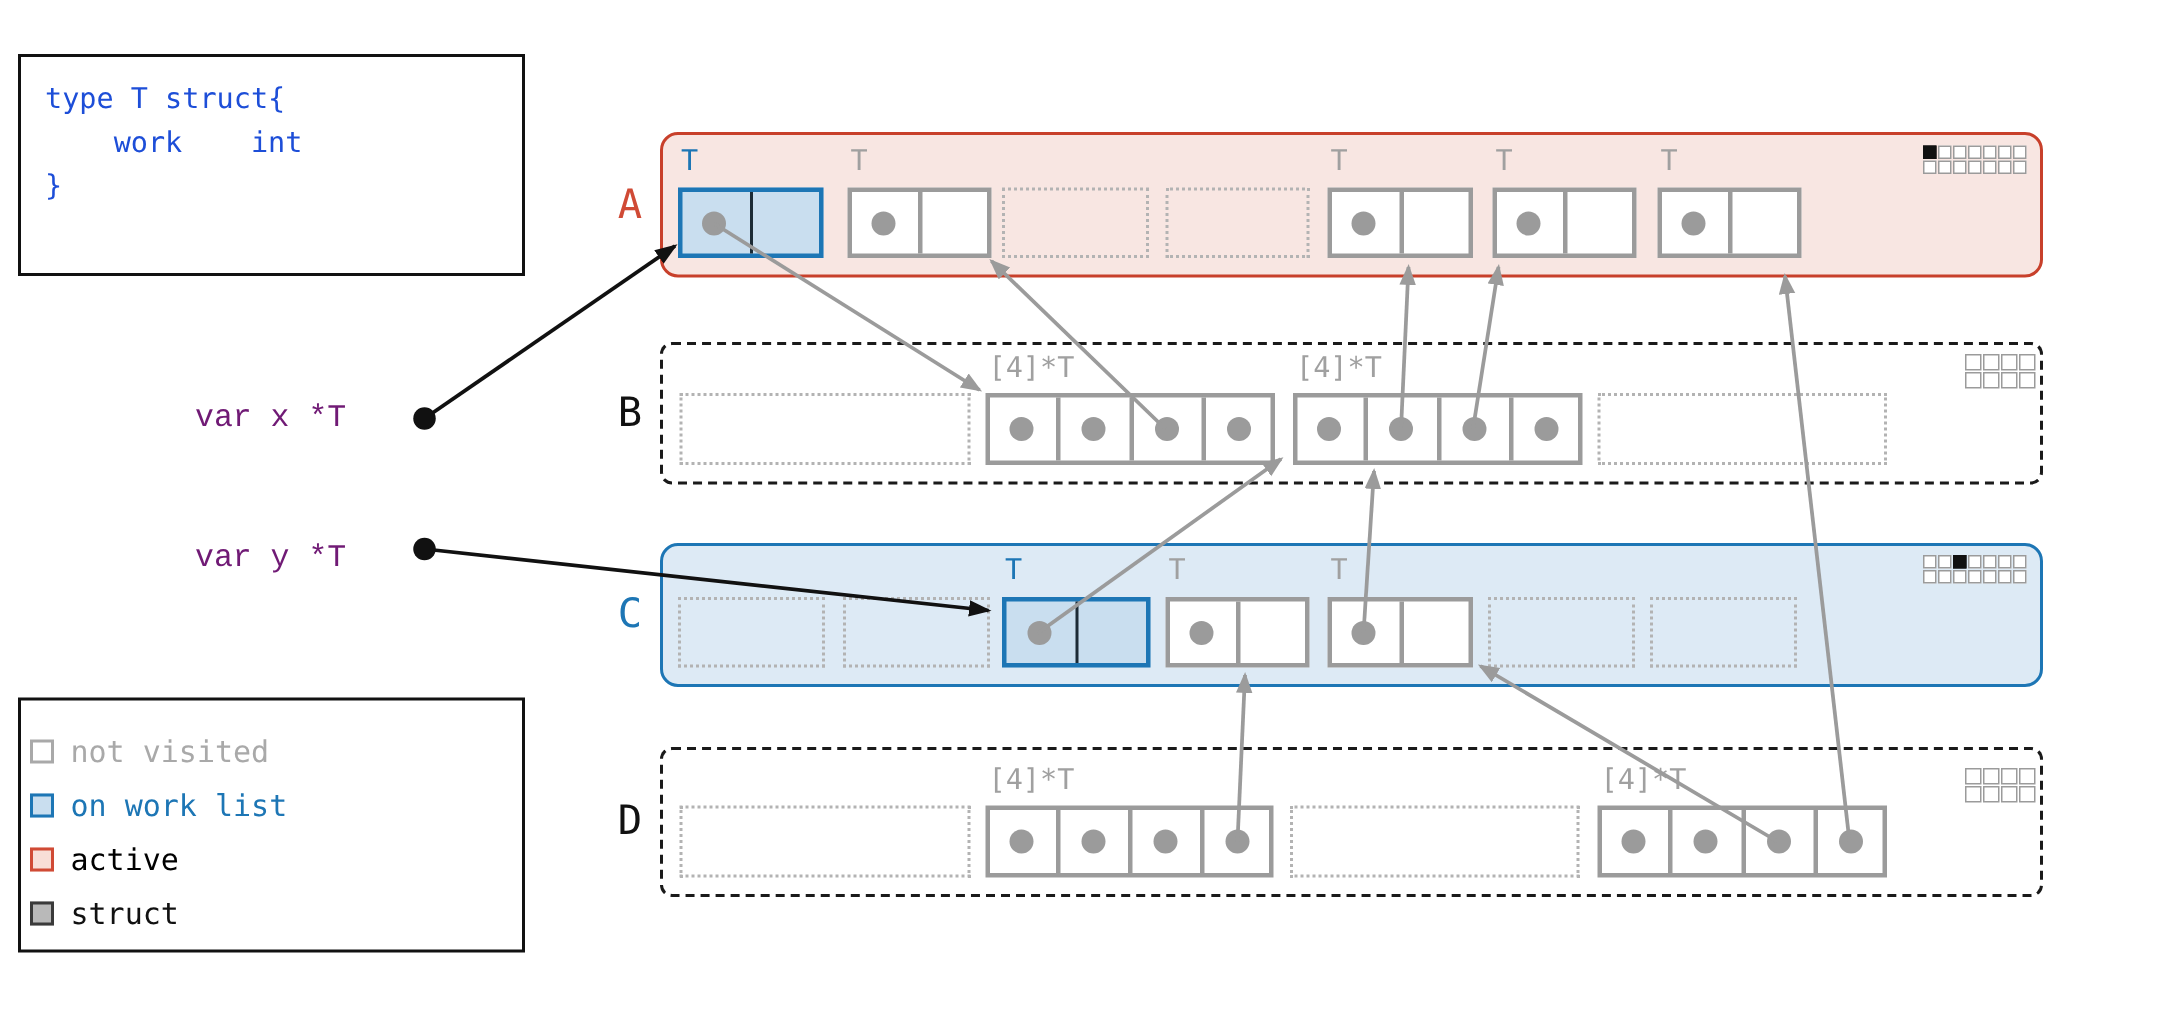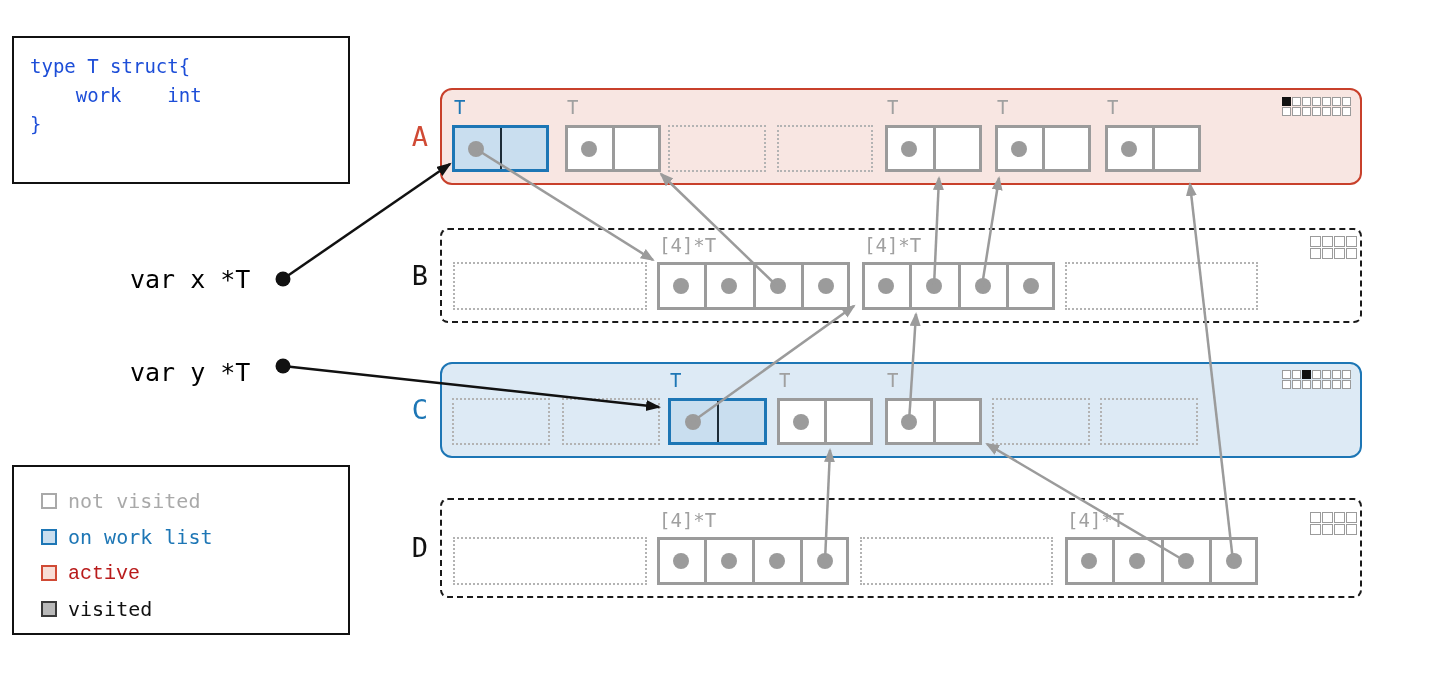--- a/index.html
+++ b/index.html
@@ -7,27 +7,27 @@
        font-family:"DejaVu Sans Mono","Liberation Mono",monospace;color:#111;}
   #stage{position:absolute;inset:0;width:1440px;height:675px;}
 
   
   .code-box{position:absolute;left:12px;top:36px;width:338px;height:148px;
     border:2.5px solid #111;background:#fff;box-sizing:border-box;padding:14px 0 0 16px;}
   .code-line{font-size:19px;line-height:29px;white-space:pre;color:#1d4ed8;}
 
   
   .var-row{position:absolute;height:30px;display:flex;align-items:center;
-    font-size:25px;color:#000000;white-space:pre;}
+    font-size:21px;color:#701a75;white-space:pre;font-family:Liberation Mono, monospace;}
   #var-x{left:130px;top:264px;}
   #var-y{left:130px;top:357px;}
 
   
   .legend-box{position:absolute;left:12px;top:465px;width:338px;height:170px;
-    border:2.5px solid #111;background:#fff;box-sizing:border-box;padding:16px 0 0 27px;}
+    border:2.5px solid #111;background:#fff;box-sizing:border-box;padding:16px 0 0 6px;}
   .legend-item{display:flex;align-items:center;gap:11px;height:36px;font-size:20px;}
   .legend-swatch{width:12px;height:12px;border:2.5px solid #999;box-sizing:content-box;flex:0 0 auto;}
 
   
   .hspan{position:absolute;box-sizing:border-box;}
   .hspan-active{background:#f8e6e2;border:2.5px solid #c8402b;border-radius:12px;}
   .hspan-worklist{background:#ddeaf5;border:2.5px solid #1d76b5;border-radius:12px;}
   .hspan-dashed{background:#fff;border:2px dashed #1a1a1a;border-radius:8px;}
   .span-letter{position:absolute;width:32px;text-align:center;font-size:27px;line-height:34px;}
   .letter-A{color:#d04a35;} .letter-C{color:#1d76b5;} .letter-B,.letter-D{color:#111;}
@@ -69,25 +69,25 @@
     <div class="legend-item">
       <span class="legend-swatch" style="border-color: rgb(169, 169, 169); background: rgb(255, 255, 255);"></span>
       <span class="legend-label" style="color: rgb(169, 169, 169);">not visited</span>
     </div>
     <div class="legend-item">
       <span class="legend-swatch" style="border-color: rgb(29, 118, 181); background: rgb(201, 222, 239);"></span>
       <span class="legend-label" style="color: rgb(29, 118, 181);">on work list</span>
     </div>
     <div class="legend-item">
       <span class="legend-swatch" style="border-color: rgb(208, 74, 53); background: rgb(248, 222, 215);"></span>
-      <span class="legend-label" style="color: #b91c1c; font-family: Liberation Mono, monospace;">active</span>
+      <span class="legend-label" style="color: #000000;">active</span>
     </div>
     <div class="legend-item">
       <span class="legend-swatch" style="border-color: rgb(58, 58, 58); background: rgb(185, 185, 185);"></span>
-      <span class="legend-label" style="color: rgb(17, 17, 17);">visited</span>
+      <span class="legend-label" style="color: rgb(17, 17, 17);">struct</span>
     </div>
   </div>
 
   <div id="diagram">
       <div class="hspan hspan-active" style="left: 440px; top: 88px; width: 922px; height: 97px; position: absolute;"></div>
       <div class="span-letter letter-A" style="left: 404px; top: 119.5px; position: absolute;">A</div>
       <div class="slot-label blue" style="left: 454px; top: 96px; position: absolute;">T</div>
       <div class="obj worklist" style="left: 452px; top: 125px; width: 97px; height: 47px; position: absolute;">
         <div class="divider" style="left: 45px;"></div>
         <div class="dot" style="left: 21px;"></div>

